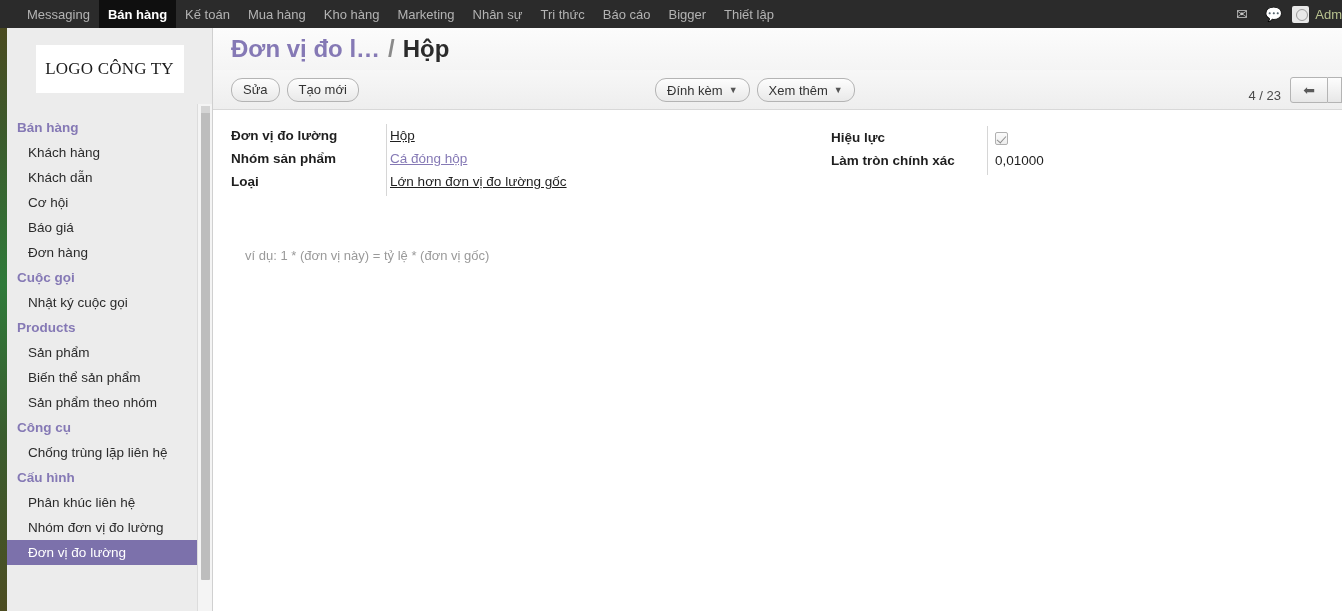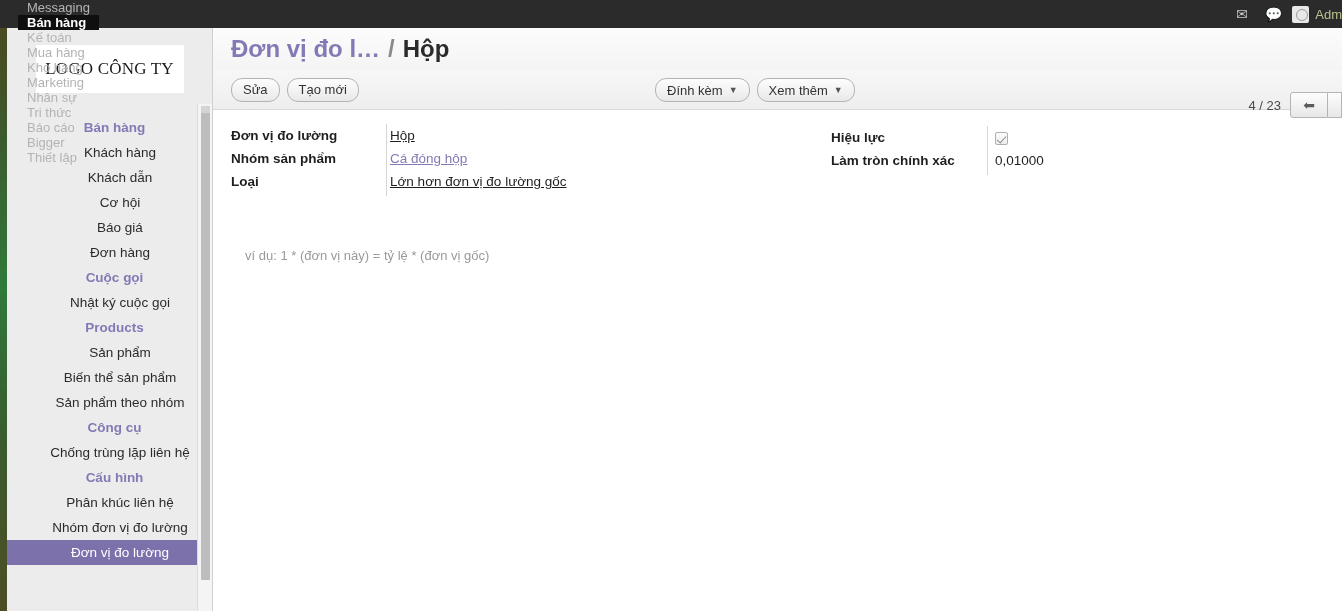--- a/index.html
+++ b/index.html
@@ -12,21 +12,21 @@
   }
 
   
   #topbar {
     position: absolute; top: 0; left: 0;
     width: 1342px; height: 28px;
     background: #2b2b2b;
     display: flex; align-items: stretch;
     z-index: 40;
   }
-  #topnav { display: flex; align-items: stretch; padding-left: 18px; flex-direction: column; }
+  #topnav { display: flex; align-items: stretch; padding-left: 18px; }
   .navitem {
     display: flex; align-items: center;
     padding: 0 9px;
     font-size: 13px;
     color: #b3b3b3;
     white-space: nowrap;
     cursor: pointer;
   }
   .navitem.active {
     background: #0f0f0f;
@@ -77,21 +77,20 @@
     z-index: 20;
   }
 
   
   #sidebar {
     position: absolute; left: 7px; top: 28px;
     width: 205px; height: 583px;
     background: #ececec;
     overflow: hidden;
     z-index: 15;
-    text-align: center;
   }
   #logobox {
     margin: 17px auto 0 auto;
     width: 148px; height: 48px;
     background: #ffffff;
     display: flex; align-items: center; justify-content: center;
   }
   #logotext {
     font-family: "Liberation Serif", "DejaVu Serif", serif;
     font-size: 17px;
@@ -192,21 +191,21 @@
     cursor: pointer;
     white-space: nowrap;
   }
   .caret { margin-left: 6px; font-size: 9px; color: #555; }
   #tb-center {
     position: absolute; left: 442px; top: 8px;
     display: flex;
   }
   #tb-right {
     position: absolute; right: 0px; top: 7px;
-    display: flex; align-items: center; margin-top: 15px;
+    display: flex; align-items: flex-end;
   }
   #pager-count {
     font-size: 13px;
     color: #4a4a4a;
     margin-right: 9px;
     white-space: nowrap;
   }
   #pager-prev {
     width: 38px; height: 26px;
     display: flex; align-items: center; justify-content: center;

